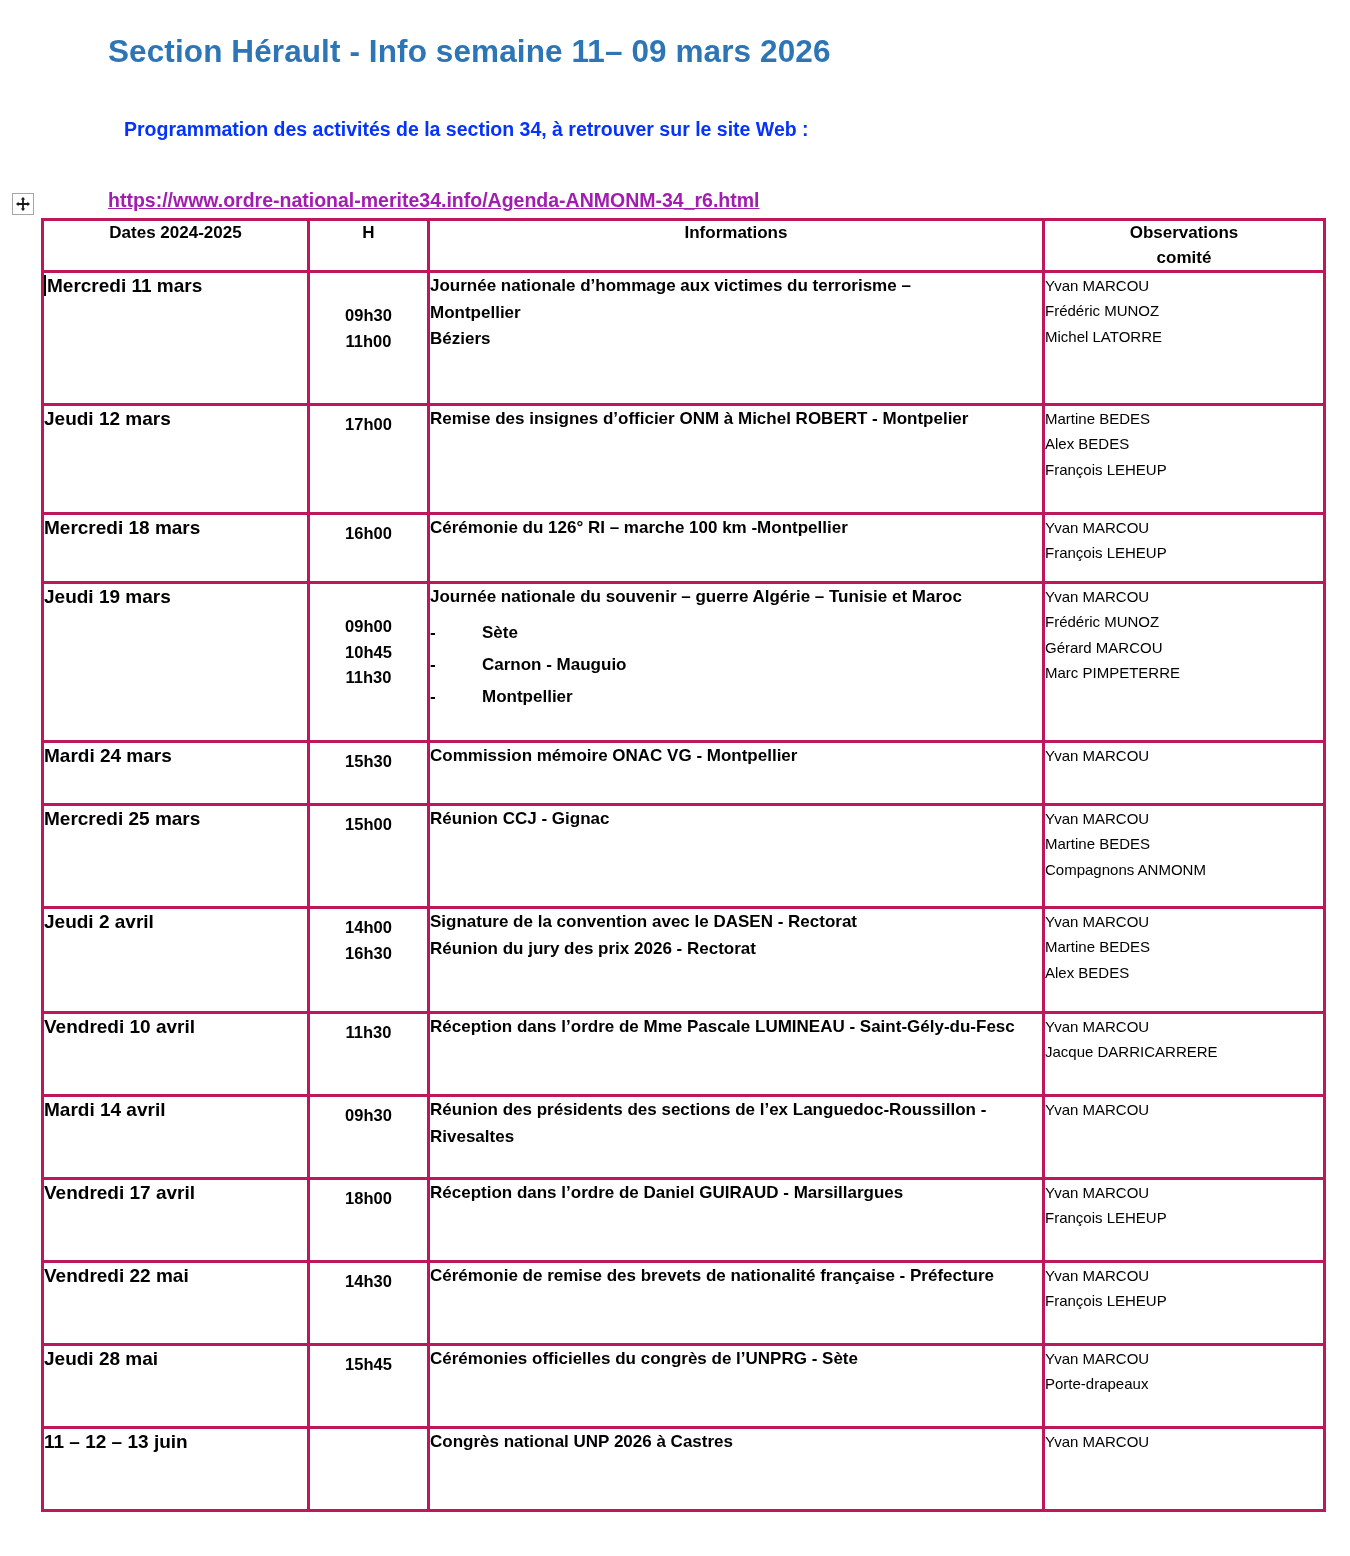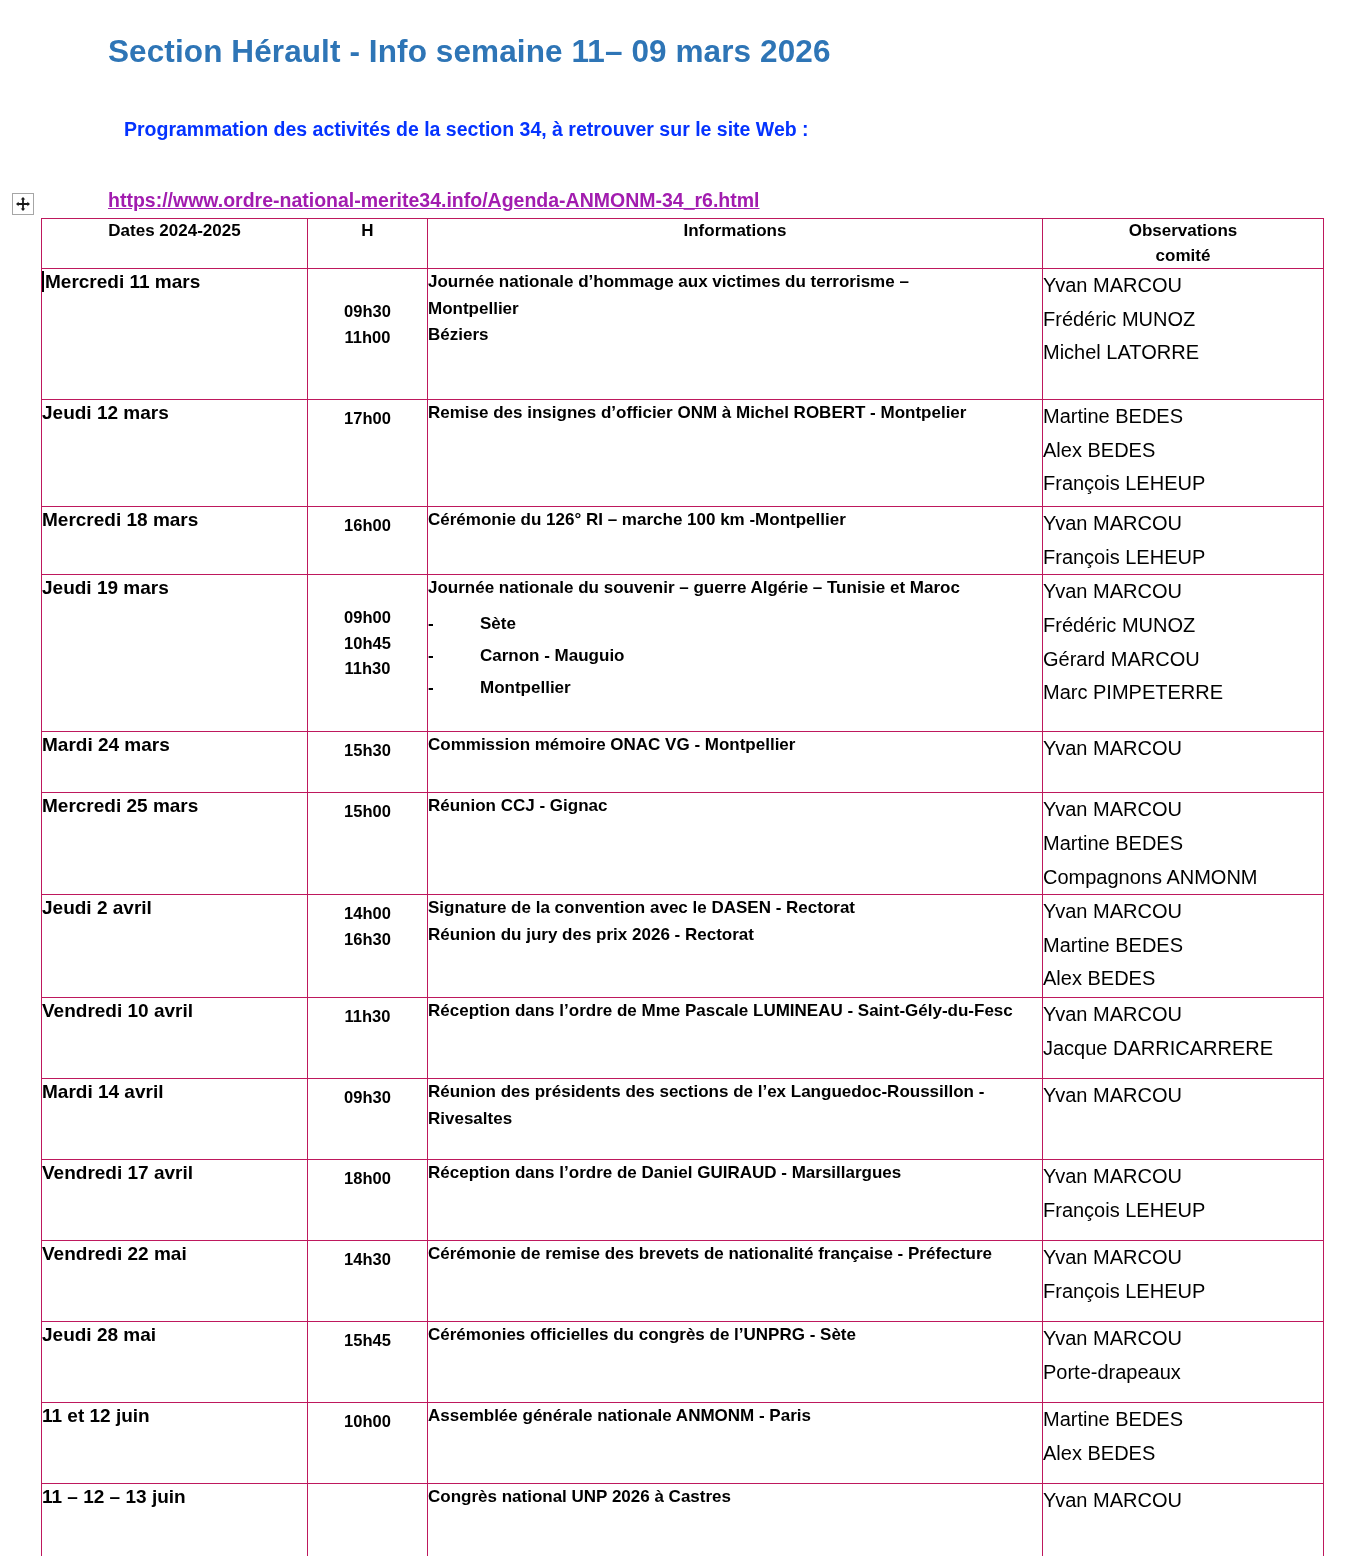--- a/index.html
+++ b/index.html
@@ -87,21 +87,21 @@
     table-layout: fixed;
     border: 1px solid #000;
   }
   table.agenda col.c-date { width: 266px; }
   table.agenda col.c-h    { width: 120px; }
   table.agenda col.c-info { width: 615px; }
   table.agenda col.c-obs  { width: 281px; }
 
   table.agenda th,
   table.agenda td {
-    border: 1px solid #be185d;
+    border: 3px solid #be185d;
     vertical-align: top;
     padding: 0;
   }
 
   
   th.hd {
     text-align: center;
     font-size: 17px;
     font-weight: bold;
     line-height: 1.45;
@@ -148,21 +148,21 @@
     padding-left: 52px;
   }
   td.info ul.sublist li .dash {
     position: absolute;
     left: 0;
     top: 0;
     font-weight: bold;
   }
 
   td.obs {
-    font-size: 20px;
+    font-size: 15px;
     font-weight: normal;
     padding: 10px 6px 6px 14px;
     line-height: 1.68;
     white-space: nowrap;
   }
   td.obs .oline { display: block; }
 
   
   .caret {
     display: inline-block;
@@ -409,33 +409,20 @@
           </td>
           <td class="info">
             <span class="iline">Cérémonies officielles du congrès de l’UNPRG - Sète</span>
           </td>
           <td class="obs">
             <span class="oline">Yvan MARCOU</span>
             <span class="oline">Porte-drapeaux</span>
           </td>
         </tr>
 
-        <tr class="r12">
-          <td class="date">11 et 12 juin</td>
-          <td class="h pad-small">
-            <span class="hline">10h00</span>
-          </td>
-          <td class="info">
-            <span class="iline">Assemblée générale nationale ANMONM - Paris</span>
-          </td>
-          <td class="obs">
-            <span class="oline">Martine BEDES</span>
-            <span class="oline">Alex BEDES</span>
-          </td>
-        </tr>
 
         <tr class="r13">
           <td class="date">11 – 12 – 13 juin</td>
           <td class="h pad-small"></td>
           <td class="info">
             <span class="iline">Congrès national UNP 2026 à Castres</span>
           </td>
           <td class="obs">
             <span class="oline">Yvan MARCOU</span>
           </td>

